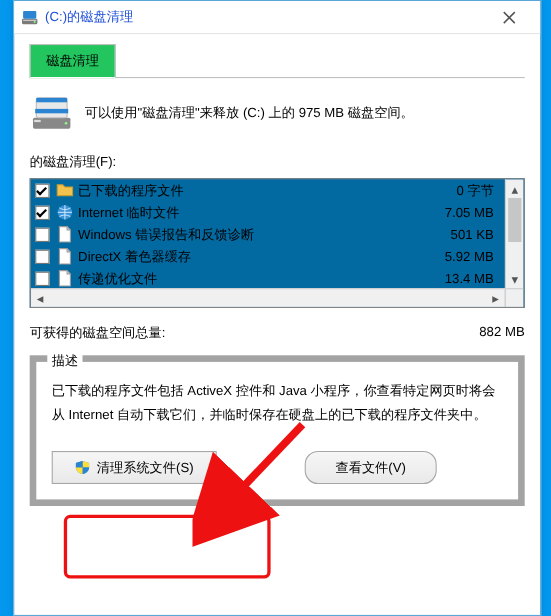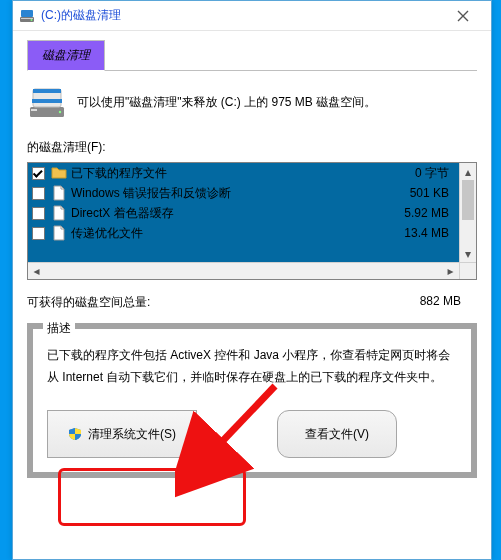--- a/index.html
+++ b/index.html
@@ -44,26 +44,25 @@
   }
   .tabs {
     display:flex;
     border-bottom:1px solid #bfbfbf;
     position: relative;
   }
   .tab {
     padding:6px 14px 6px 14px;
     border:1px solid #bfbfbf;
     border-bottom:1px solid #fff;
-    background:#8b5cf6;
+    background:#22c55e;
     position:relative;
     top:1px;
     margin-right:4px;
     font-size:12px;
-    font-style:italic;
   }
   .info-row {
     display:flex;
     align-items:center;
     margin:14px 0 18px 0;
   }
   .disk-icon { width:40px;height:36px;margin-right:10px; }
   .info-text { font-size:12px; color:#000; line-height:1.6; }
   .section-label { font-size:12px; margin-bottom:6px; display:block; }
   .filelist {
@@ -96,36 +95,36 @@
   }
   .vscroll .arr{height:17px;display:flex;align-items:center;justify-content:center;color:#555;}
   .vscroll .thumb{position:absolute;left:2px;right:2px;top:17px;height:40px;background:#c6c6c6;border-radius:0;}
   .hscroll {
     position:absolute;left:0;right:17px;bottom:0;height:17px;background:#f0f0f0;border-top:1px solid #d0d0d0;
     display:flex;justify-content:space-between;align-items:center;color:#555;
   }
   .hscroll .arr{width:17px;display:flex;align-items:center;justify-content:center;height:17px;}
   .corner{position:absolute;right:0;bottom:0;width:17px;height:17px;background:#f0f0f0;border-top:1px solid #d0d0d0;border-left:1px solid #d0d0d0;}
   .total-row{
-    display:flex;justify-content:space-between;margin:14px 16px 12px 0;font-size:12px;
+    display:flex;justify-content:space-between;margin:14px 0 12px 0;font-size:12px;
   }
   .groupbox{
     border:6px solid #a3a3a3;
     padding:16px 14px 14px 14px;
     position:relative;
   }
   .groupbox .legend{
     position:absolute;top:-9px;left:10px;background:#fff;padding:0 4px;font-size:12px;
   }
   .desc-text{font-size:12px;line-height:1.8;}
   .btn-row{
     display:flex;gap:80px;margin-top:22px;justify-content:flex-start;
   }
   .win-btn{
-    min-width:150px;height:48px;
+    min-width:150px;height:30px;
     border:1px solid #a6a6a6;
     background:linear-gradient(#f6f6f6,#e9e9e9);
     display:inline-flex;align-items:center;justify-content:center;
     padding:0 14px;font-size:12px;gap:6px;
   }
   .shield{width:14px;height:14px;}
   
   .anno-box{
     position:absolute;
     left:58px;top:468px;width:188px;height:58px;
@@ -183,20 +182,29 @@
 
     <div class="filelist">
       <div class="fl-body" id="fl-body">
           <div class="fl-row">
             <span class="cb checked"></span>
             <span class="ficon"><svg viewBox="0 0 16 16">
                 <path d="M1 3h5l2 2h7v8H1z" fill="#f2c14e" stroke="#c79a2b"></path>
               </svg></span>
             <span class="name">已下载的程序文件</span>
             <span class="size">0 字节</span>
+          </div>
+          <div class="fl-row">
+            <span class="cb checked"></span>
+            <span class="ficon"><svg viewBox="0 0 16 16">
+                <circle cx="8" cy="8" r="6.5" fill="#3a93d6"></circle>
+                <path d="M1.5 8h13M8 1.5v13M3 4c3 2 7 2 10 0M3 12c3-2 7-2 10 0" stroke="#cfeaff" stroke-width="0.9" fill="none"></path>
+              </svg></span>
+            <span class="name">Internet 临时文件</span>
+            <span class="size">7.05 MB</span>
           </div>
           <div class="fl-row">
             <span class="cb"></span>
             <span class="ficon"><svg viewBox="0 0 16 16">
                 <path d="M3 1h7l3 3v11H3z" fill="#fff" stroke="#9a9a9a"></path>
                 <path d="M10 1v3h3" fill="none" stroke="#9a9a9a"></path>
               </svg></span>
             <span class="name">Windows 错误报告和反馈诊断</span>
             <span class="size">501 KB</span>
           </div>

